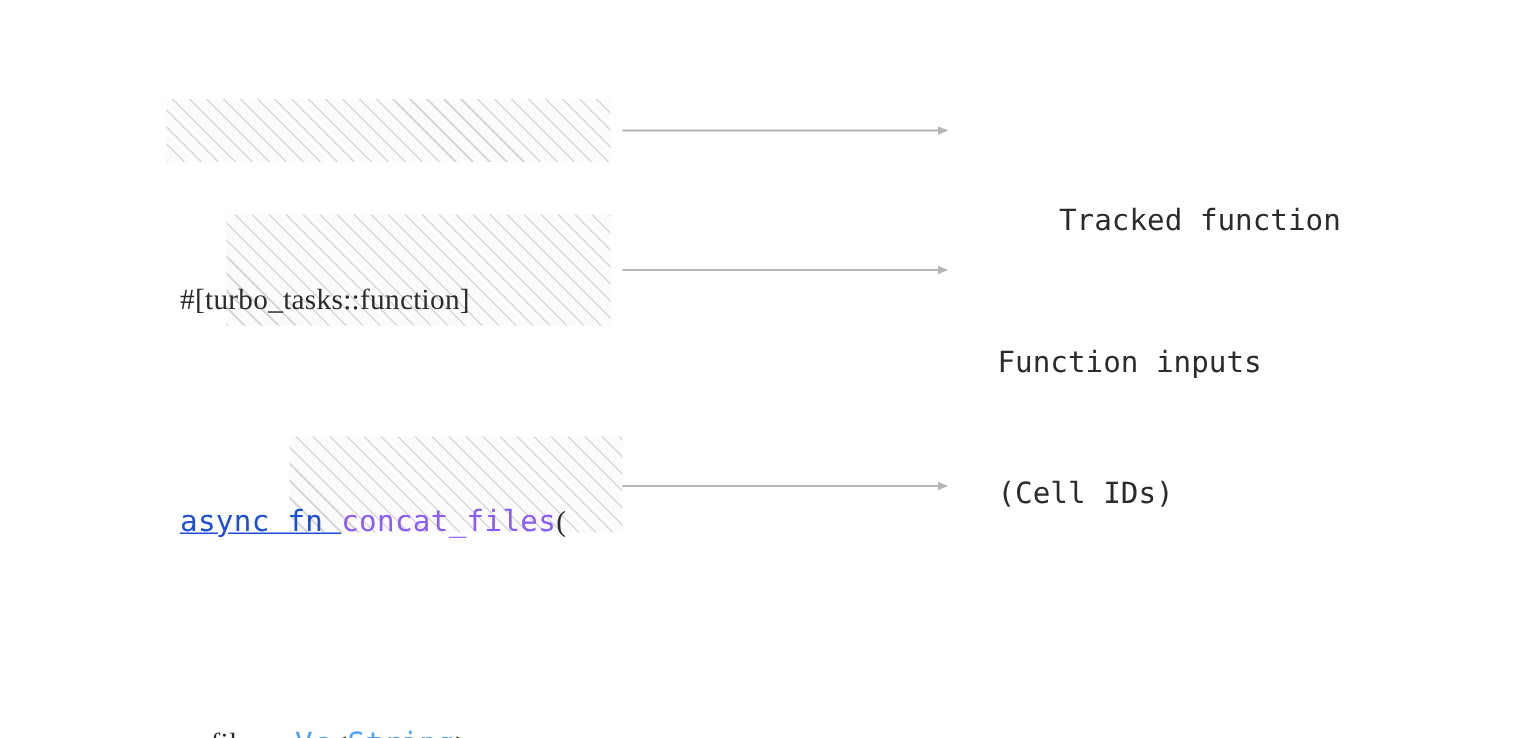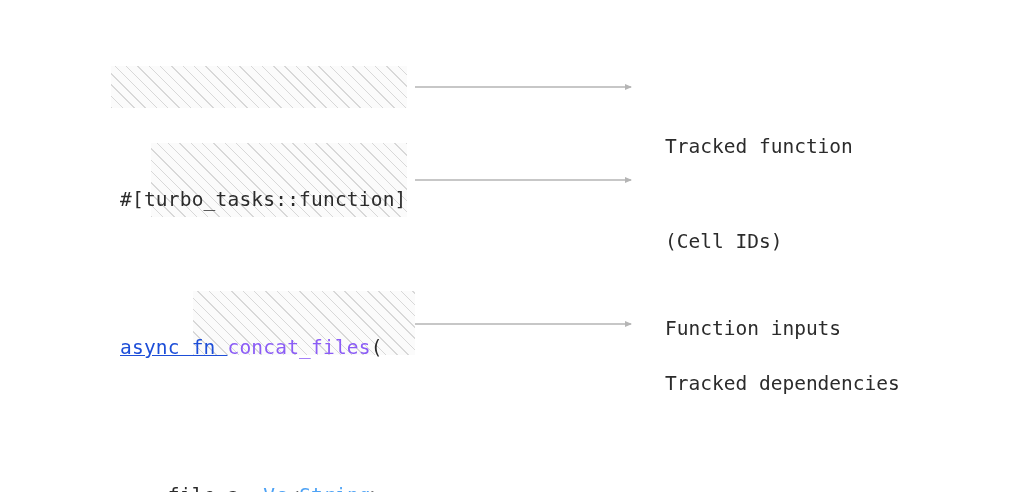--- a/index.html
+++ b/index.html
@@ -44,21 +44,21 @@
     line-height: 37px;
     letter-spacing: 0.2px;
     color: #2b2b2b;
     white-space: pre;
   }
   .ln { display: block; height: 37px; white-space: pre; }
 
   .kw     { color: #1d4ed8; text-decoration: underline; }  
   .fnname { color: #8b5cf6; }  
   .type   { color: #4da2f5; }  
-  .plain  { color: #2b2b2b; }
+  .plain  { color: #2b2b2b; font-family: Liberation Serif, serif; }
 
   
   .arrow-layer {
     position: absolute;
     left: 0; top: 0;
     width: 1024px; height: 492px;
     z-index: 3;
     pointer-events: none;
   }
 
@@ -117,26 +117,25 @@
       </marker>
     </defs>
 
     <line x1="415" y1="87" x2="631" y2="87" stroke="#b5b5b5" stroke-width="1.4" marker-end="url(#ah)"></line>
 
     <line x1="415" y1="180" x2="631" y2="180" stroke="#b5b5b5" stroke-width="1.4" marker-end="url(#ah)"></line>
 
     <line x1="415" y1="324" x2="631" y2="324" stroke="#b5b5b5" stroke-width="1.4" marker-end="url(#ah)"></line>
   </svg>
 
-  <div class="note" style="top:74px;">
+  <div class="note" style="top:74px;margin-left:41px;">
     <span class="note-line">Tracked function</span>
   </div>
 
   <div class="note" style="top:169px;">
+    <span class="note-line">Function inputs</span>
     <span class="note-line">(Cell IDs)</span>
-    <span class="note-line">Function inputs</span>
   </div>
 
   <div class="note" style="top:311px;">
-    <span class="note-line">Tracked dependencies</span>
   </div>
 
 </div>
 
 </body></html>

